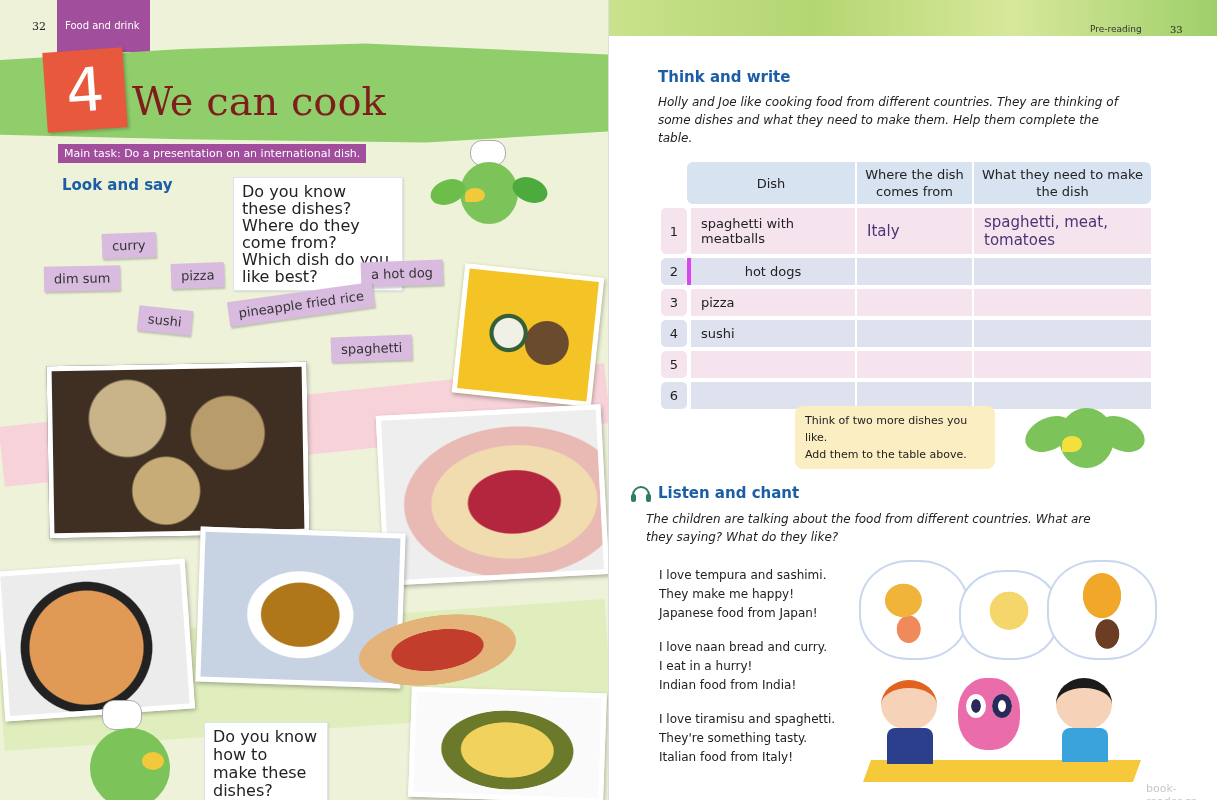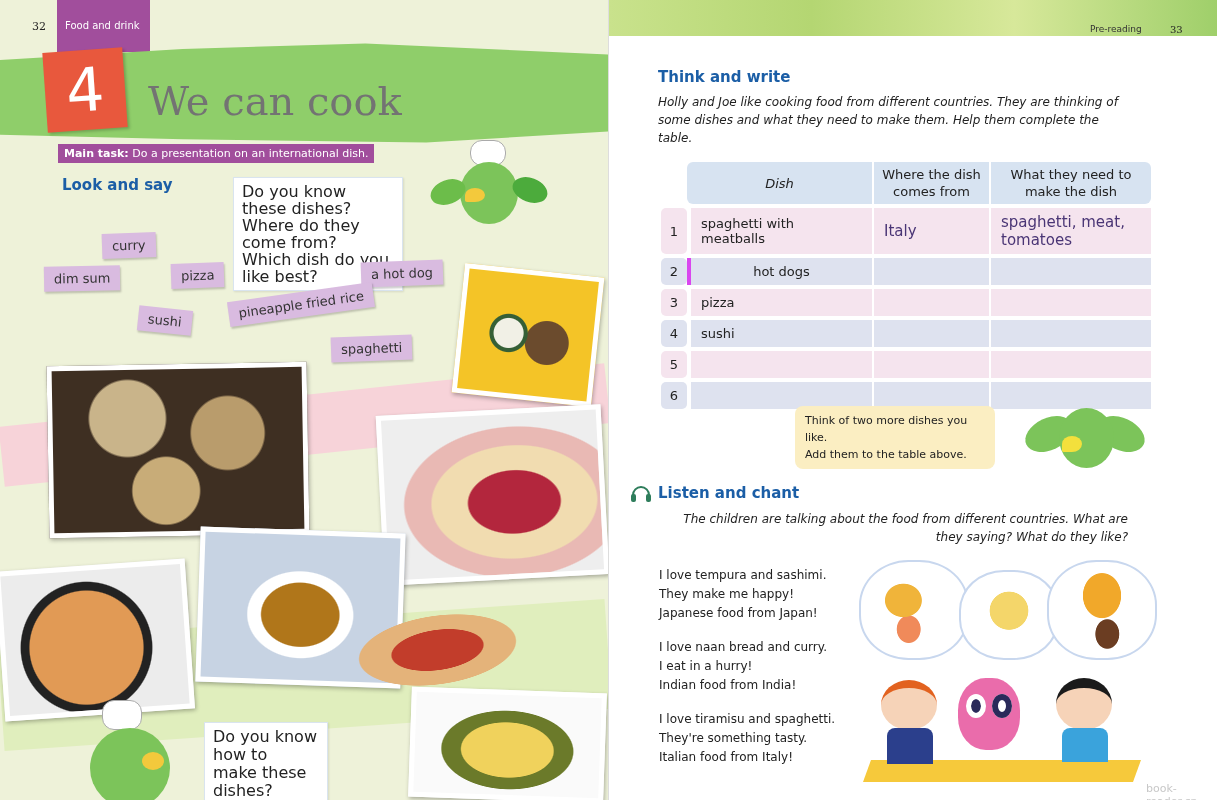--- a/index.html
+++ b/index.html
@@ -7,23 +7,23 @@
   .page { position: absolute; top: 0; height: 800px; overflow: hidden; }
   .left { left: 0; width: 609px; background: #eef2d9; border-right: 1px solid #ddd; }
   .right { left: 609px; width: 608px; background: #ffffff; }
   .abs { position: absolute; }
 
   
   .pg-num { font-family: "DejaVu Serif", serif; font-size: 11px; color: #222; }
   .unit-tab { background: #a14e9c; color: #fff; font-size: 10px; padding: 20px 10px 8px 8px; }
   .green-band { background: #8fce6a; clip-path: polygon(0 20%, 30% 10%, 60% 5%, 100% 15%, 100% 85%, 70% 95%, 30% 92%, 0 88%); }
   .unit-num-box { background: #e8583d; color: #fff; font-family: "DejaVu Sans", sans-serif; font-size: 60px; text-align: center; line-height: 80px; transform: rotate(-4deg); box-shadow: 2px 2px 3px rgba(0,0,0,.2); }
-  .unit-title { font-family: "DejaVu Serif", serif; font-size: 40px; color: #737373; margin-left: 16px; }
+  .unit-title { font-family: "DejaVu Serif", serif; font-size: 40px; color: #7f1d1d; }
   .main-task { background: #a14e9c; color: #fff; font-size: 11px; padding: 3px 6px; }
-  .main-task b { font-weight: bold; }
+  .main-task b { font-weight: normal; }
   .section-h { color: #1b5ea6; font-weight: bold; font-size: 15px; }
   .bubble { background: #fff; border: 1px solid #d9e4ef; font-size: 16px; line-height: 17px; padding: 5px 8px; color: #222; box-shadow: 1px 1px 2px rgba(0,0,0,.1); }
   .word-card { background: #d9bbe0; color: #333; font-size: 13px; padding: 5px 10px; box-shadow: 1px 2px 2px rgba(0,0,0,.2); }
   .stripe-pink { background: #f7d3d9; }
   .stripe-green { background: #e0eebd; }
   .photo { border: 5px solid #fff; box-shadow: 1px 2px 4px rgba(0,0,0,.3); }
   .parrot { border-radius: 50%; background: #7cc45a; }
 
   
   .top-band { background: linear-gradient(90deg,#c9e28c,#b4d672,#d7e89a,#9fcf6a); }
@@ -110,21 +110,21 @@
   <span class="abs pre-reading" style="left:481px;top:24px;">Pre-reading</span>
   <span class="abs pg-num" style="left:561px;top:24px;font-size:10px;">33</span>
 
   <div class="abs section-h" style="left:49px;top:68px;">Think and write</div>
   <div class="abs instr" style="left:49px;top:93px;width:470px;">Holly and Joe like cooking food from different countries. They are thinking of some dishes and what they need to make them. Help them complete the table.</div>
 
   <table class="abs dish-table" style="left:52px;top:158px;width:490px;">
     <thead>
       <tr>
         <th style="background:transparent;width:26px;"></th>
-        <th style="width:185px;border-radius:6px 0 0 6px;font-style:italic;">Dish</th>
+        <th style="width:168px;border-radius:6px 0 0 6px;">Dish</th>
         <th class="sep" style="width:117px;">Where the dish comes from</th>
         <th class="sep" style="border-radius:0 6px 6px 0;margin-left:16px;">What they need to make the dish</th>
       </tr>
     </thead>
     <tbody>
       <tr class="row-pink">
         <td class="num-cell">1</td>
         <td style="border-left:4px solid #fff;">spaghetti with meatballs</td>
         <td class="sep hand">Italy</td>
         <td class="sep hand">spaghetti, meat, tomatoes</td>
@@ -175,21 +175,21 @@
   </div>
 
   <div class="abs" style="left:21px;top:483px;width:22px;height:20px;">
     <svg width="22" height="20" viewBox="0 0 22 20">
         <path d="M3 12 A8 8 0 0 1 19 12" stroke="#2e7d5b" stroke-width="2" fill="none"></path>
         <rect x="1" y="11" width="5" height="8" rx="2" fill="#2e7d5b"></rect>
         <rect x="16" y="11" width="5" height="8" rx="2" fill="#2e7d5b"></rect>
       </svg>
   </div>
   <div class="abs section-h" style="left:49px;top:484px;">Listen and chant</div>
-  <div class="abs instr" style="left:49px;top:510px;width:470px;text-align:right;">The children are talking about the food from different countries. What are they saying? What do they like?</div>
+  <div class="abs instr" style="left:37px;top:510px;width:470px;">The children are talking about the food from different countries. What are they saying? What do they like?</div>
 
   <div class="abs chant" style="left:50px;top:566px;width:210px;">
     <div>I love tempura and sashimi.</div>
     <div>They make me happy!</div>
     <div>Japanese food from Japan!</div>
   </div>
   <div class="abs chant" style="left:50px;top:710px;width:210px;">
     <div>I love tiramisu and spaghetti.</div>
     <div>They're something tasty.</div>
     <div>Italian food from Italy!</div>

